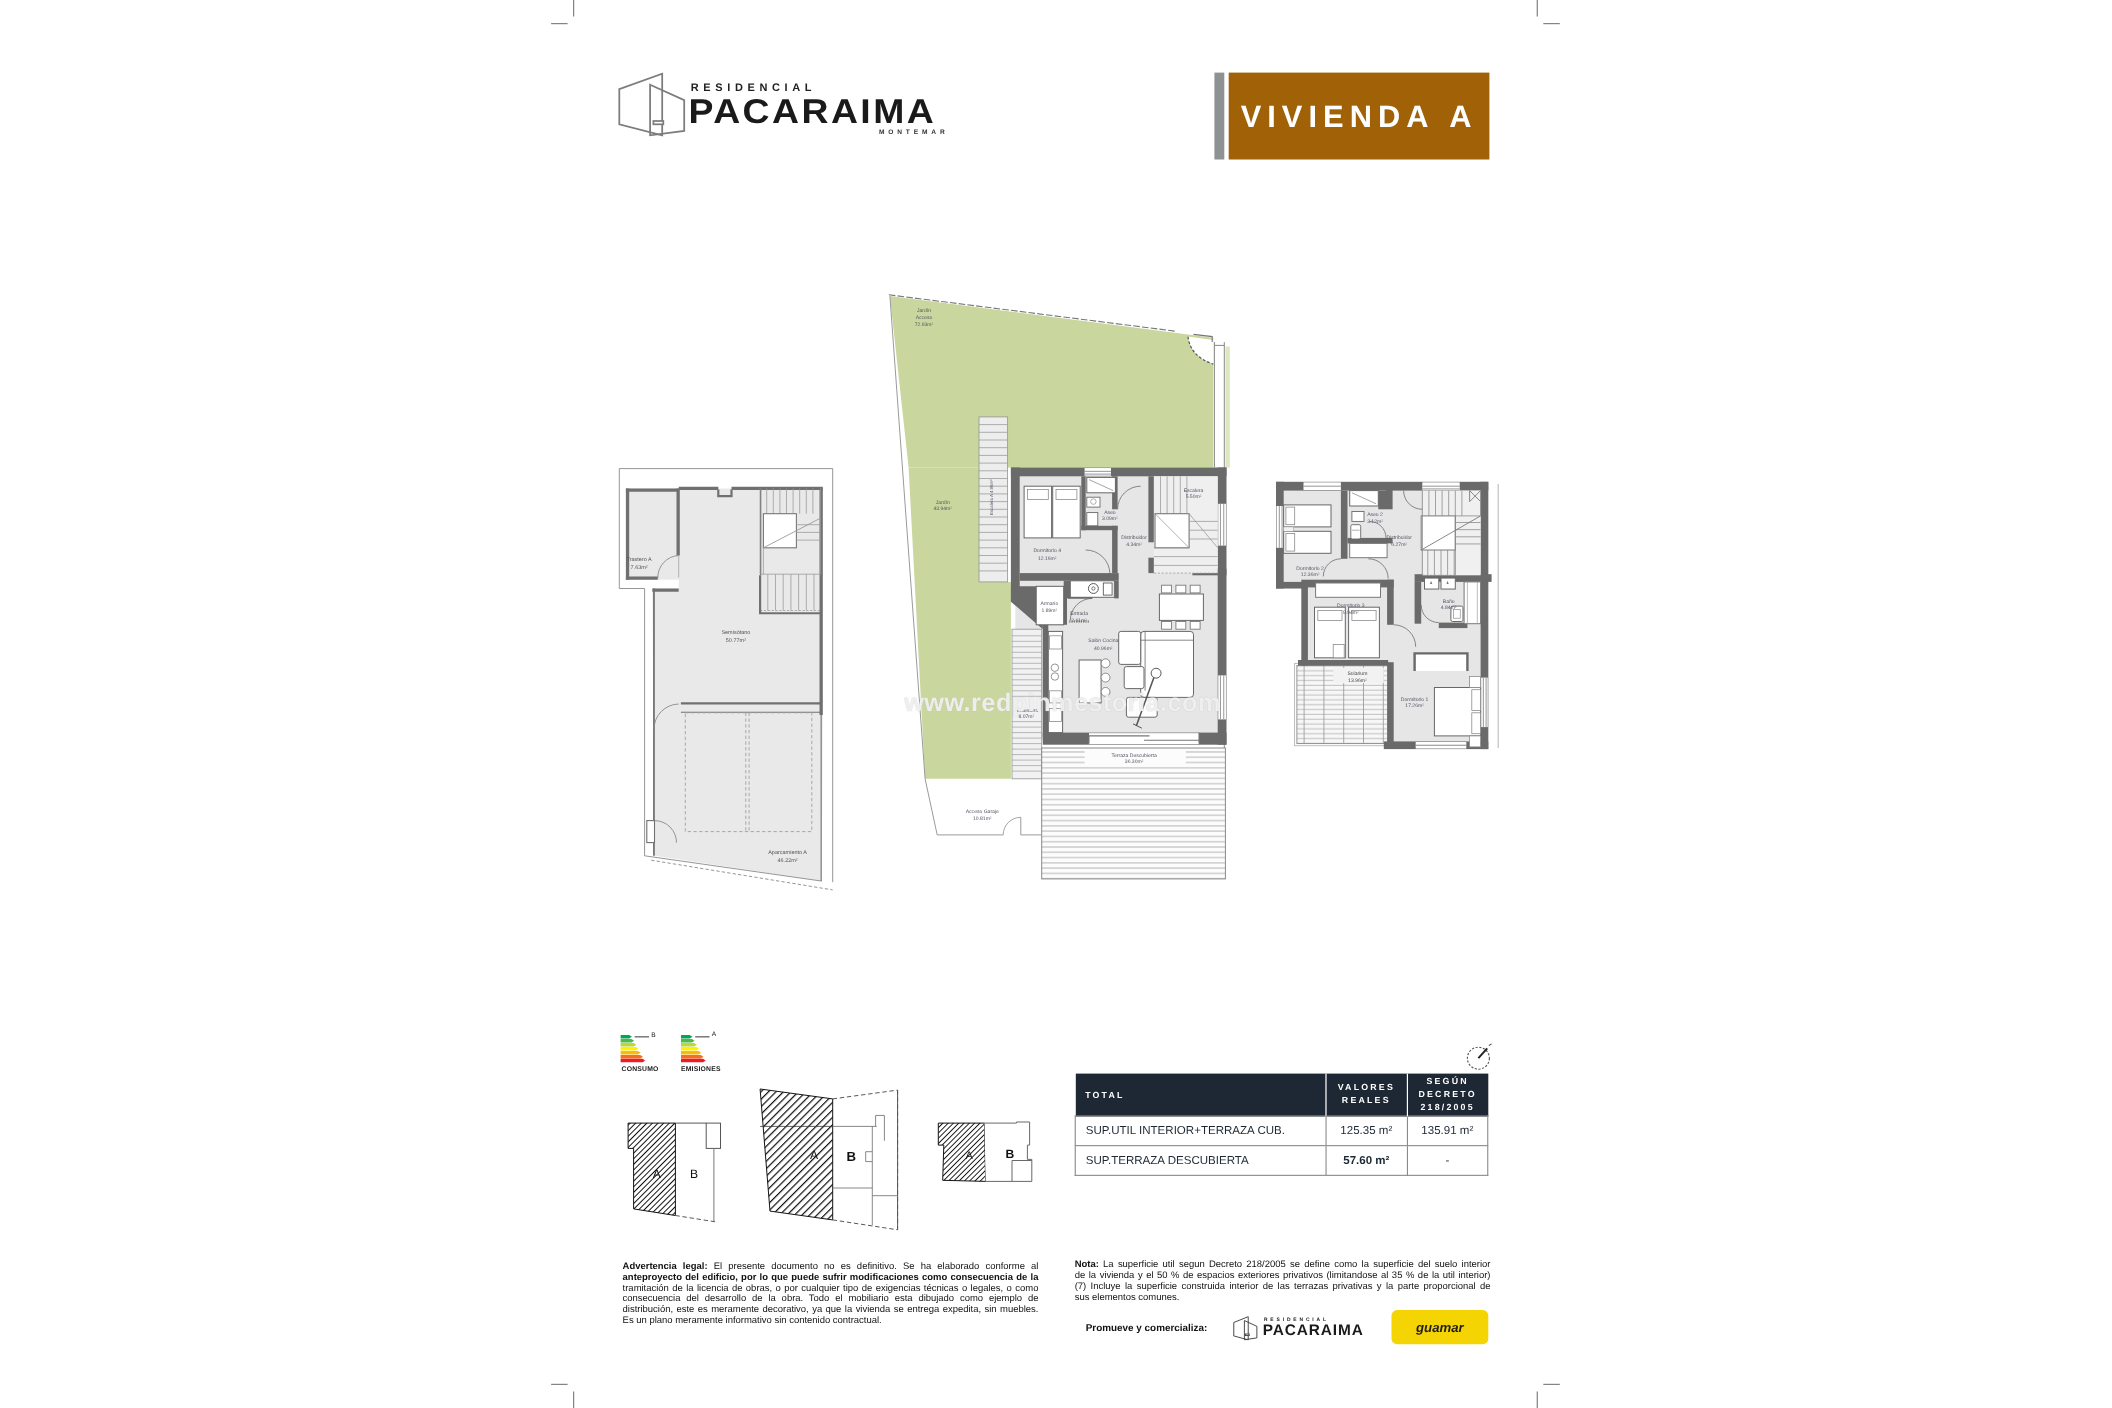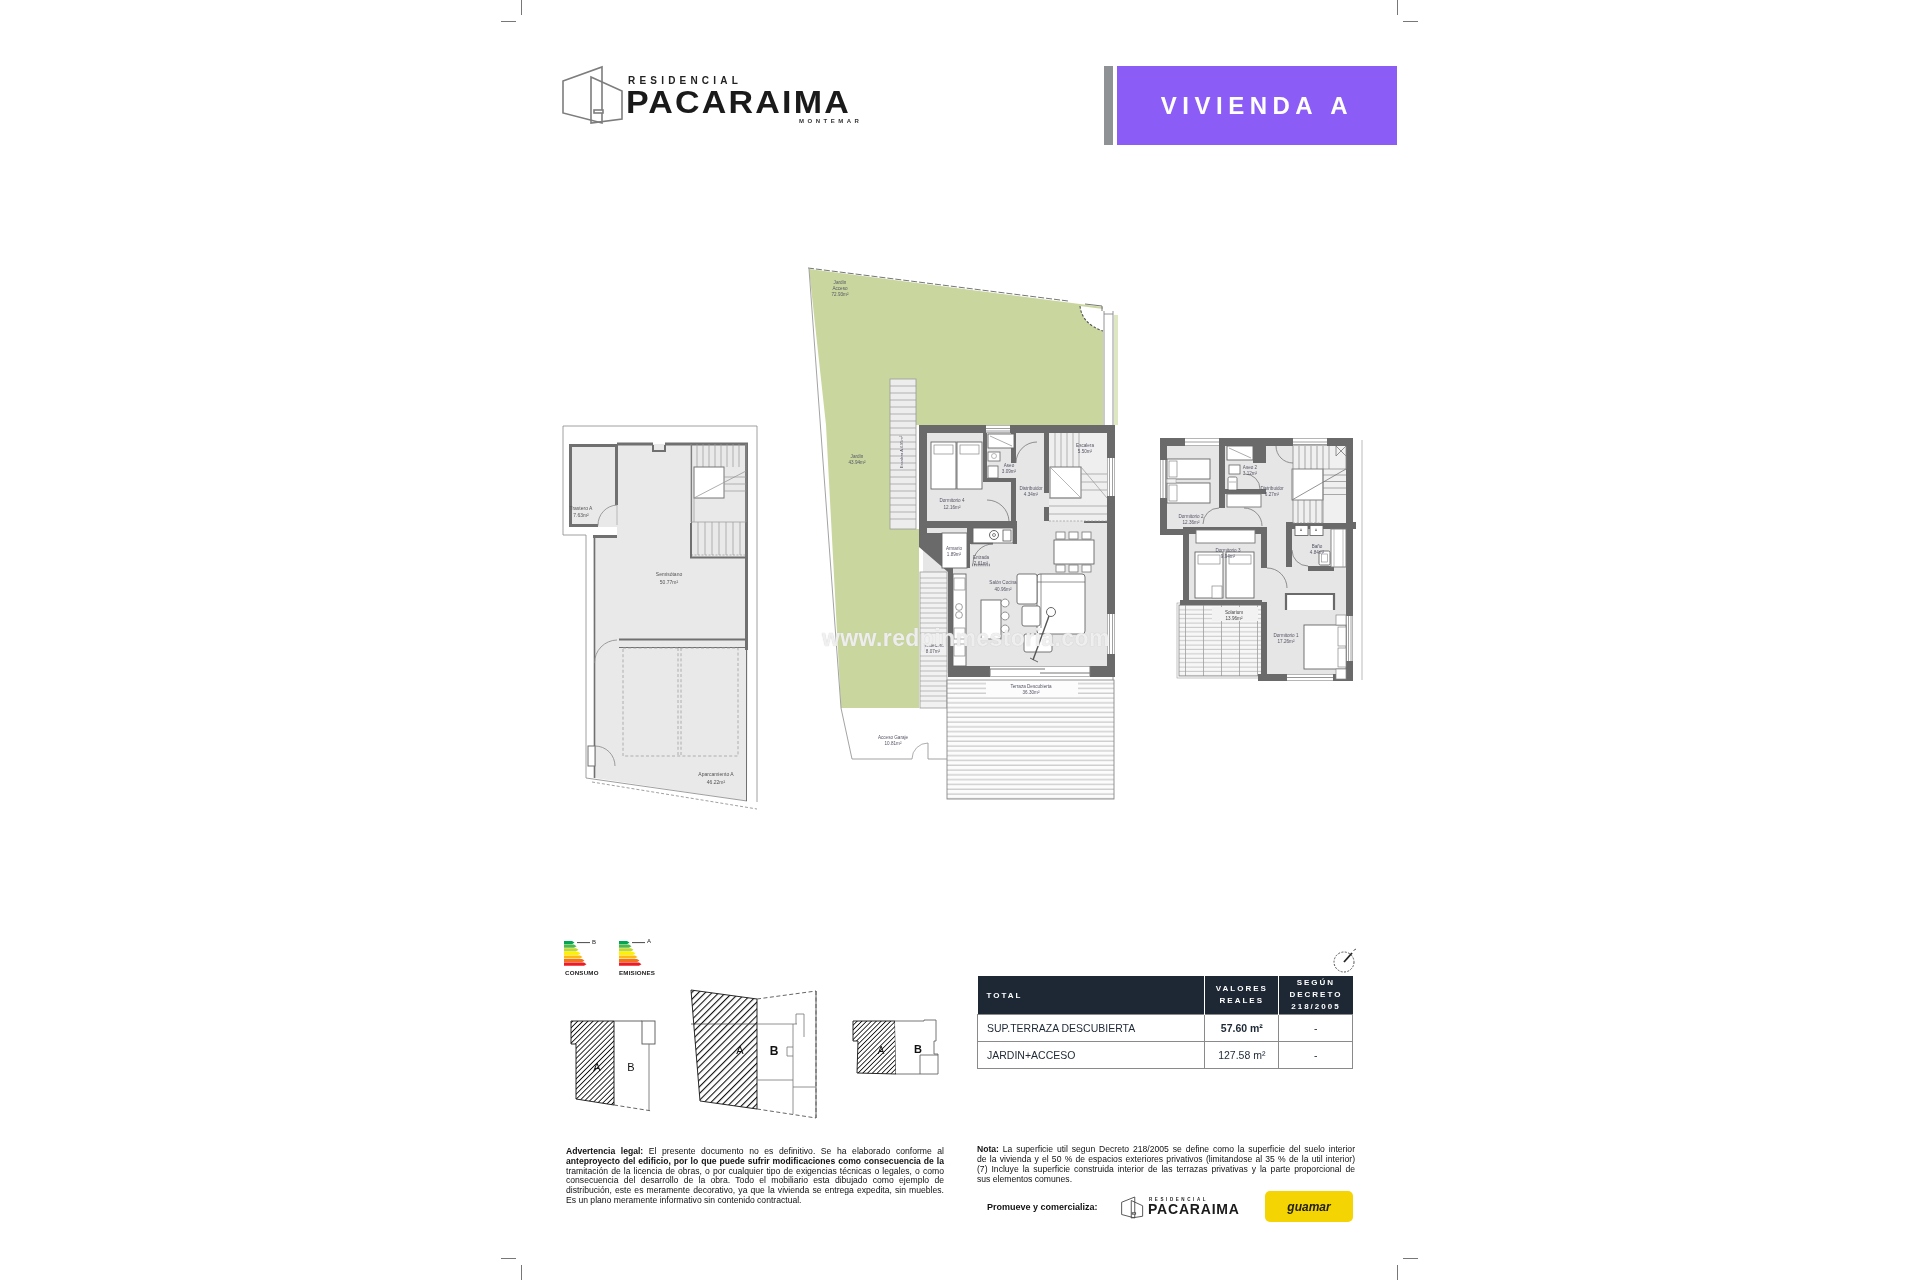--- a/index.html
+++ b/index.html
@@ -35,22 +35,22 @@
 </svg>
 
 <div class="abs" style="left:628px;top:75px;width:120px;font-size:10px;letter-spacing:4.2px;color:#222;font-weight:bold;">RESIDENCIAL</div>
 
 <div class="abs" style="left:626px;top:84px;width:250px;font-size:34px;font-weight:bold;color:#1a1a1a;letter-spacing:2.2px;transform:scale(1.0,0.92);transform-origin:left top;">PACARAIMA</div>
 
 <div class="abs" style="left:799px;top:118px;width:70px;font-size:6px;letter-spacing:3.5px;color:#333;font-weight:bold;">MONTEMAR</div>
 
 <div class="abs" style="left:1104px;top:66px;width:9px;height:79px;background:#8f9295;"></div>
 
-<div class="abs" style="left:1117px;top:66px;width:280px;height:79px;background:#8b5cf6;color:#fff;
-     display:flex;align-items:center;justify-content:center;font-size:24px;font-weight:bold;letter-spacing:5.5px;">VIVIENDA&nbsp;A</div>
+<div class="abs" style="left:1117px;top:66px;width:237px;height:79px;background:#a16207;color:#fff;
+     display:flex;align-items:center;justify-content:center;font-size:28px;font-weight:bold;letter-spacing:5.5px;">VIVIENDA&nbsp;A</div>
 
 <div class="abs" style="left:822px;top:625px;width:320px;font-size:23px;font-weight:bold;color:rgba(247,247,247,0.85);text-shadow:0 0 1px rgba(175,175,175,0.75);letter-spacing:0.4px;z-index:30;">www.redpinmestoria.com</div>
 
 <svg class="abs" style="left:558px;top:420px;" width="202" height="442" viewBox="0 0 202 442">
   <rect width="202" height="442" fill="#fff"></rect>
 
   <polygon points="59,24 190,24 190,226 189,381 37,358 35,115 59,115" fill="#e9e9e9"></polygon>
 
   <rect x="11" y="24" width="48" height="83" fill="#e9e9e9"></rect>
 
@@ -544,27 +544,27 @@
 </svg>
 
 <table class="abs" style="left:977px;top:976px;width:376px;border-collapse:collapse;font-family:'Liberation Sans',sans-serif;">
   <tbody>
       <tr style="background:#1d2834;color:#fff;height:33px;">
     <td style="width:230px;padding-left:9px;font-size:8px;letter-spacing:2px;font-weight:bold;">TOTAL</td>
     <td style="width:73px;text-align:center;font-size:8px;letter-spacing:2px;font-weight:bold;line-height:1.5;border-left:1px solid #fff;">VALORES<br>REALES</td>
     <td style="width:73px;text-align:center;font-size:8px;letter-spacing:2px;font-weight:bold;line-height:1.5;border-left:1px solid #fff;">SEGÚN<br>DECRETO<br>218/2005</td>
   </tr>
   <tr style="height:27px;">
+    <td style="border:1px solid #8a8a8a;padding-left:9px;font-size:10.5px;color:#1d2834;">SUP.UTIL INTERIOR+TERRAZA CUB.</td>
+    <td style="border:1px solid #8a8a8a;text-align:center;font-size:10.5px;color:#1d2834;">125.35 m²</td>
+    <td style="border:1px solid #8a8a8a;text-align:center;font-size:10.5px;color:#1d2834;">135.91 m²</td>
+  </tr>
+  <tr style="height:27px;">
     <td style="border:1px solid #8a8a8a;padding-left:9px;font-size:10.5px;color:#1d2834;">SUP.TERRAZA DESCUBIERTA</td>
     <td style="border:1px solid #8a8a8a;text-align:center;font-size:10.5px;color:#1d2834;font-weight:bold;">57.60 m²</td>
-    <td style="border:1px solid #8a8a8a;text-align:center;font-size:10.5px;color:#1d2834;">-</td>
-  </tr>
-  <tr style="height:27px;">
-    <td style="border:1px solid #8a8a8a;padding-left:9px;font-size:10.5px;color:#1d2834;">JARDIN+ACCESO</td>
-    <td style="border:1px solid #8a8a8a;text-align:center;font-size:10.5px;color:#1d2834;">127.58 m²</td>
     <td style="border:1px solid #8a8a8a;text-align:center;font-size:10.5px;color:#1d2834;">-</td>
   </tr>
 </tbody>
   </table>
 
 <div class="abs" style="left:566px;top:1147px;width:378px;font-size:8.6px;line-height:9.8px;color:#111;">
 <div style="text-align:justify;text-align-last:justify;"><b>Advertencia legal:</b> El presente documento no es definitivo. Se ha elaborado conforme al</div>
 <div style="text-align:justify;text-align-last:justify;font-weight:bold;">anteproyecto del edificio, por lo que puede sufrir modificaciones como consecuencia de la</div>
 <div style="text-align:justify;text-align-last:justify;">tramitación de la licencia de obras, o por cualquier tipo de exigencias técnicas o legales, o como</div>
 <div style="text-align:justify;text-align-last:justify;">consecuencia del desarrollo de la obra. Todo el mobiliario esta dibujado como ejemplo de</div>

